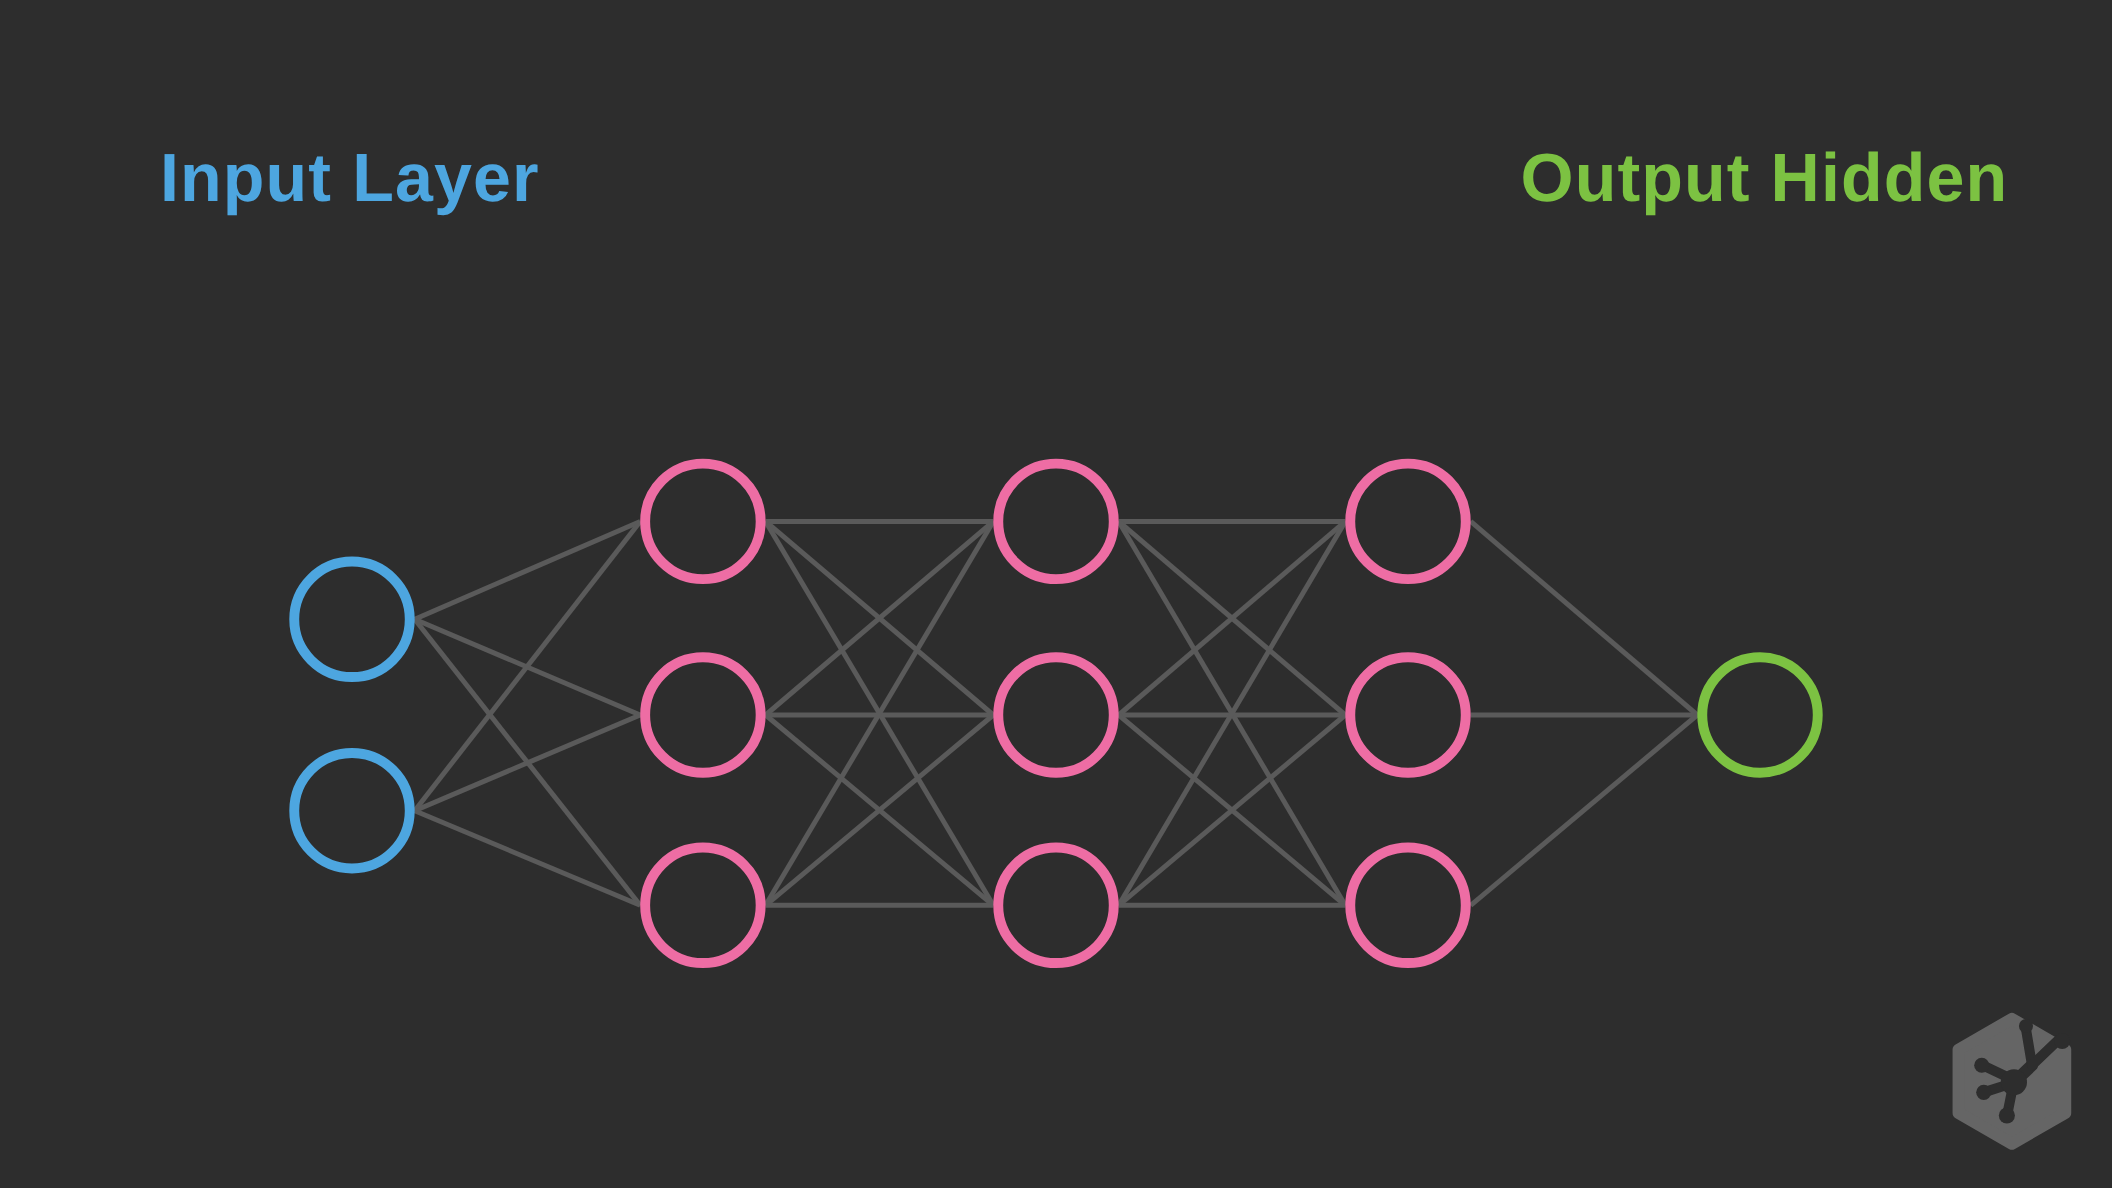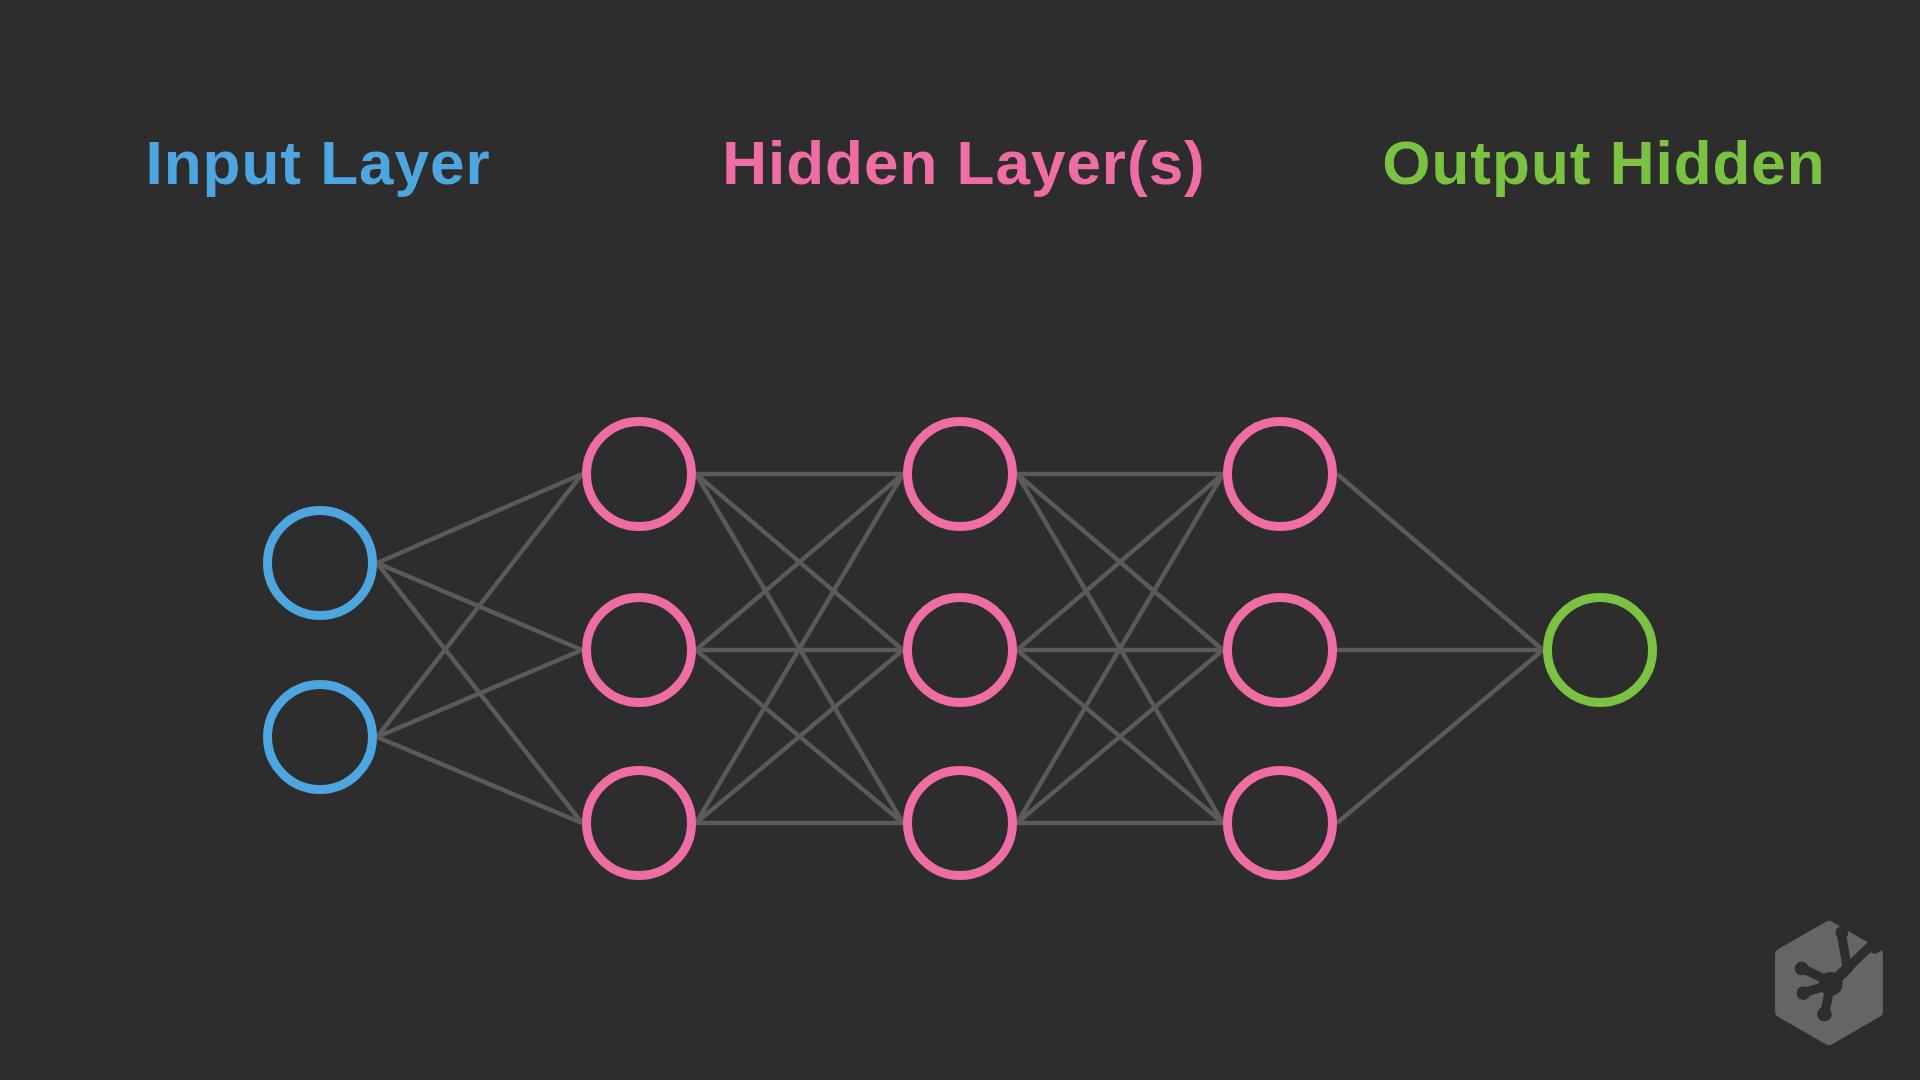--- a/index.html
+++ b/index.html
@@ -41,21 +41,20 @@
     height: 134px;
   }
 </style>
 </head>
 <body style="background: rgb(45, 45, 45);">
 
 <div class="stage">
 
   <div id="label-input" class="layer-label" style="color: rgb(77, 166, 224);">Input Layer</div>
 
-  <div id="label-hidden" class="layer-label" style="color: rgb(238, 109, 164);">Hidden Layer(s)</div>
 
   <div id="label-output" class="layer-label" style="color: rgb(124, 194, 66);">Output Hidden</div>
 
   <svg id="network" width="1920" height="1080" viewBox="0 0 1920 1080">
     <g id="edges">
         <line x1="377" y1="563" x2="582" y2="474" stroke="#5a5a5a" stroke-width="4.5"></line>
         <line x1="377" y1="563" x2="582" y2="650" stroke="#5a5a5a" stroke-width="4.5"></line>
         <line x1="377" y1="563" x2="582" y2="823" stroke="#5a5a5a" stroke-width="4.5"></line>
         <line x1="377" y1="737" x2="582" y2="474" stroke="#5a5a5a" stroke-width="4.5"></line>
         <line x1="377" y1="737" x2="582" y2="650" stroke="#5a5a5a" stroke-width="4.5"></line>

